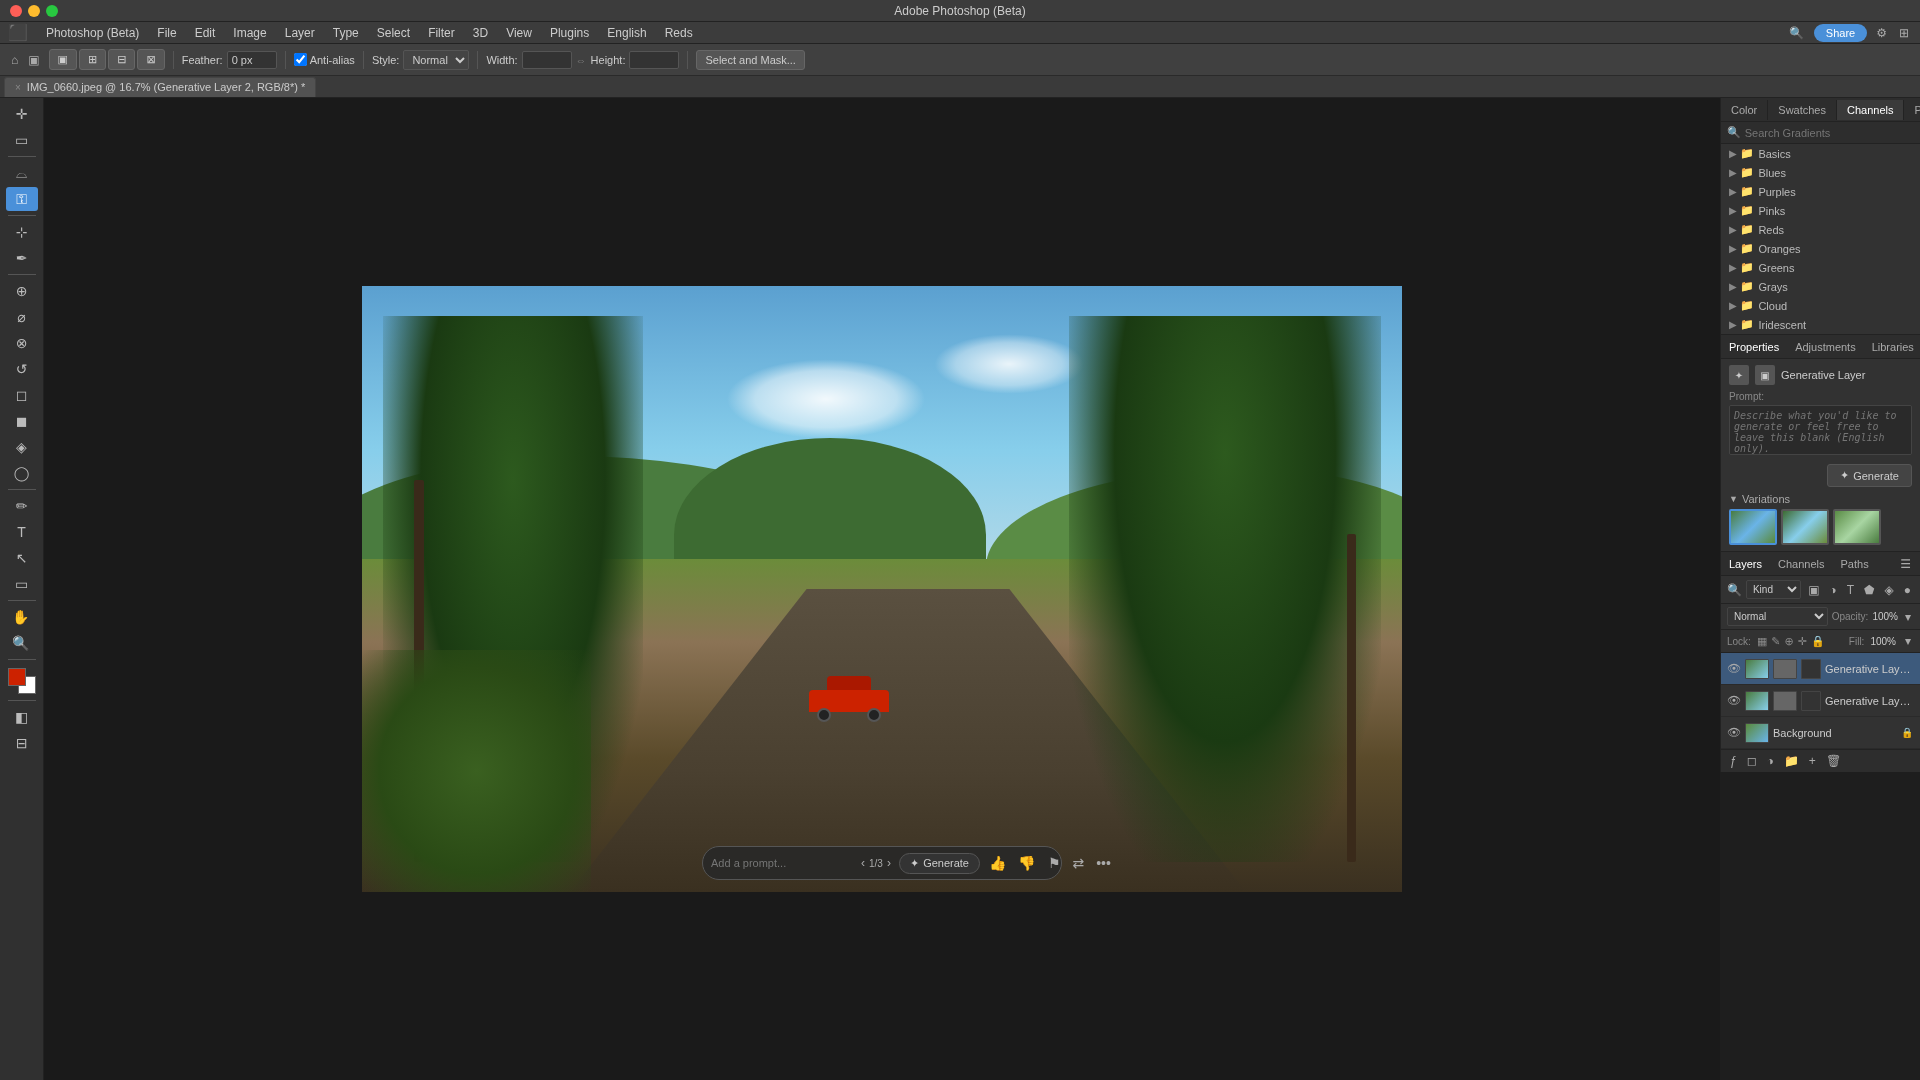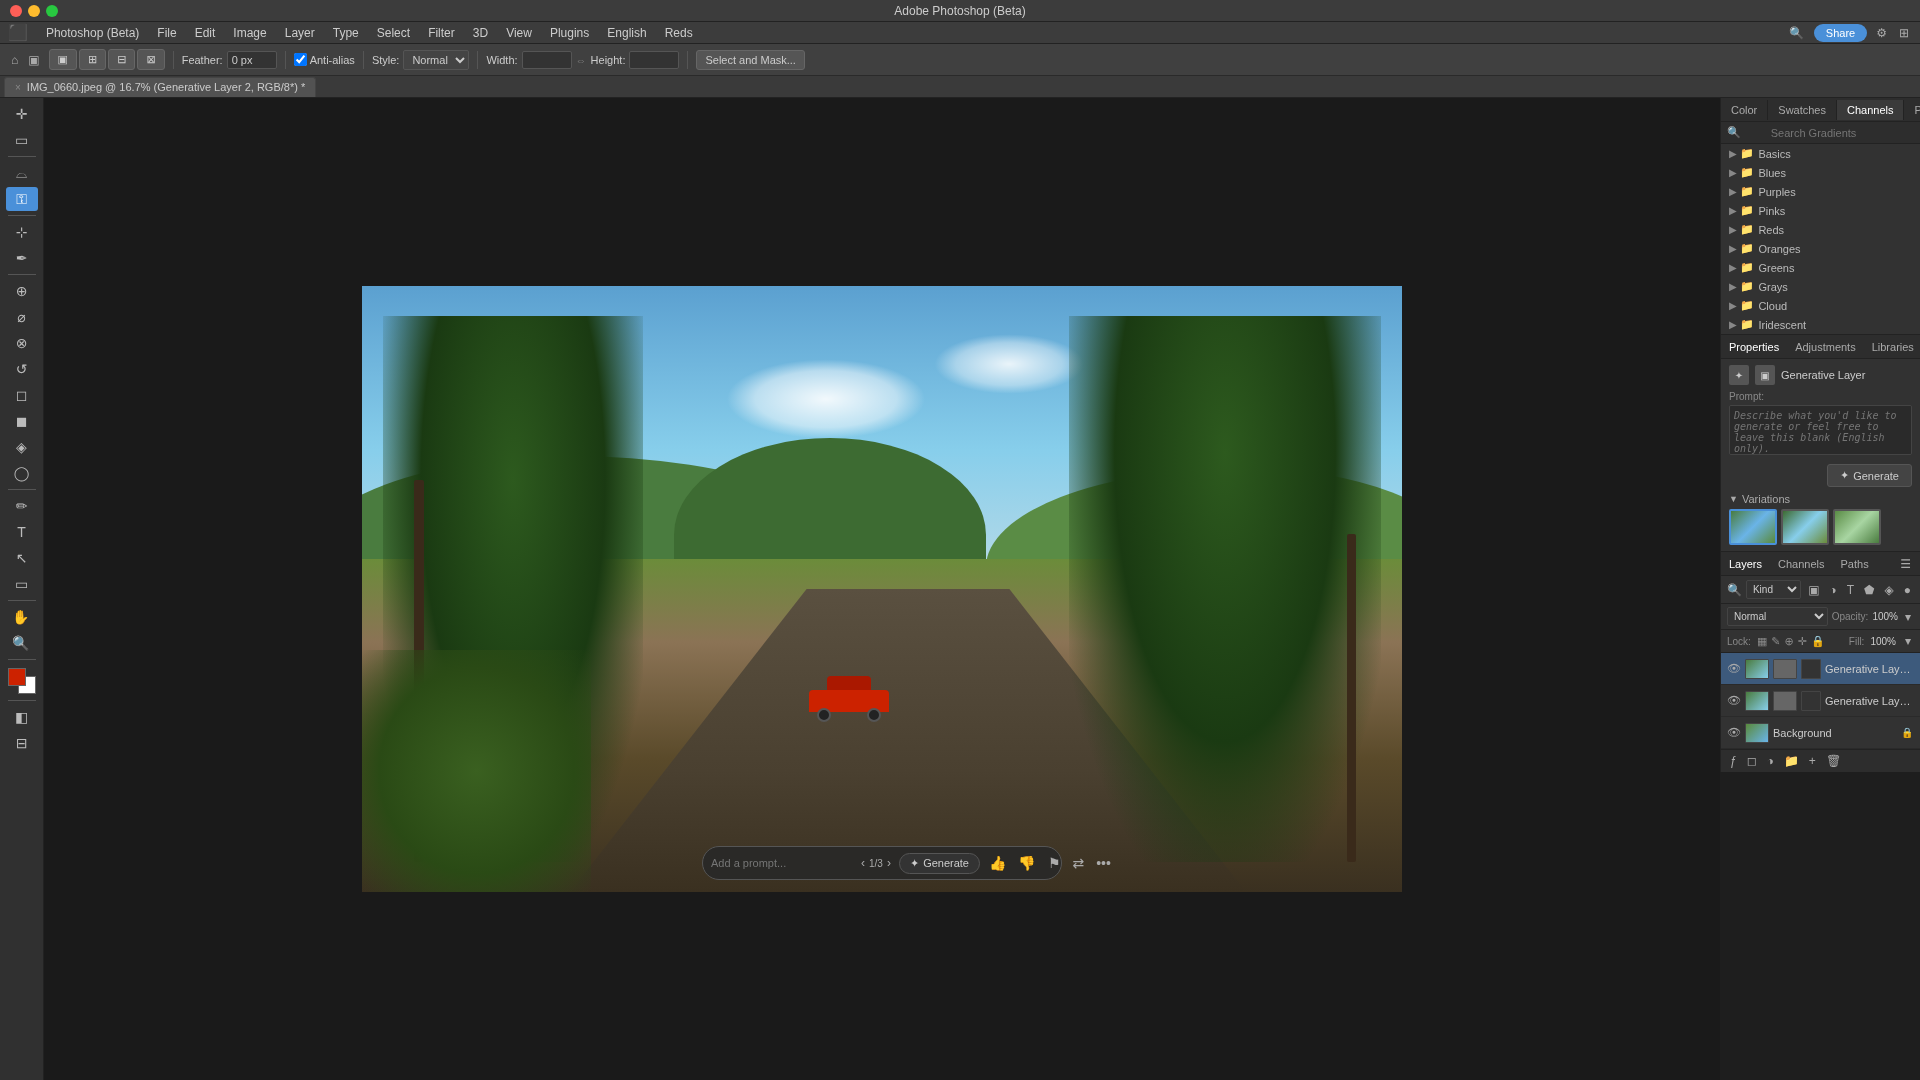--- a/index.html
+++ b/index.html
@@ -432,21 +432,20 @@
       border-bottom: 1px solid #222;
     }
     .search-icon-small { color: #888; font-size: 11px; margin-right: 4px; }
     .panel-search input {
       background: transparent;
       border: none;
       color: #ccc;
       font-size: 11px;
       flex: 1;
       outline: none;
-      margin-left: 26px;
     }
     .gradient-list { overflow-y: auto; }
     .gradient-item {
       display: flex;
       align-items: center;
       padding: 3px 8px;
       cursor: pointer;
       font-size: 11px;
       color: #bbb;
       gap: 4px;

